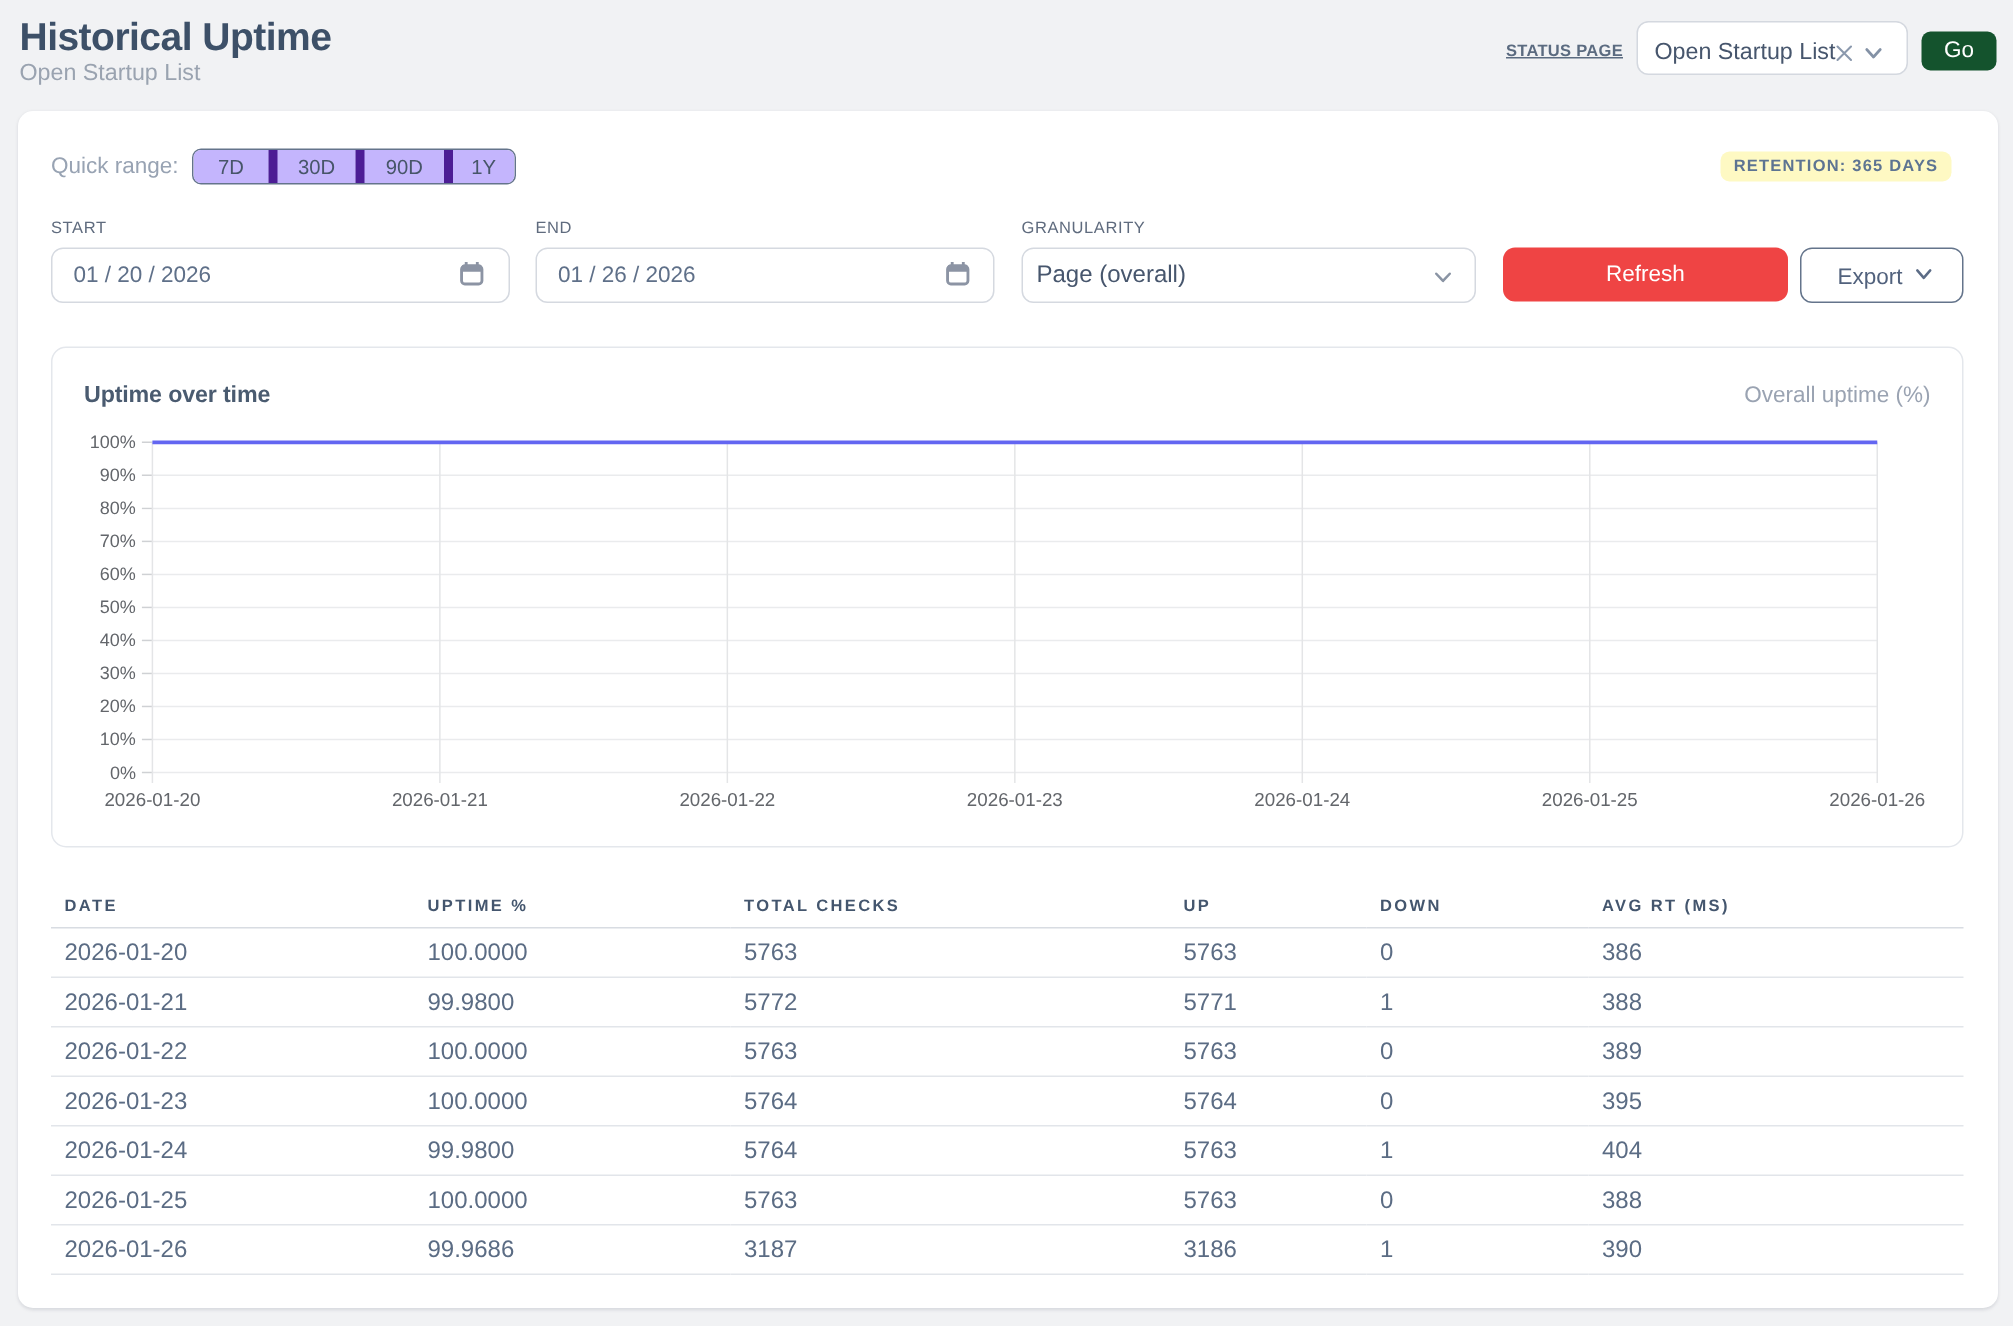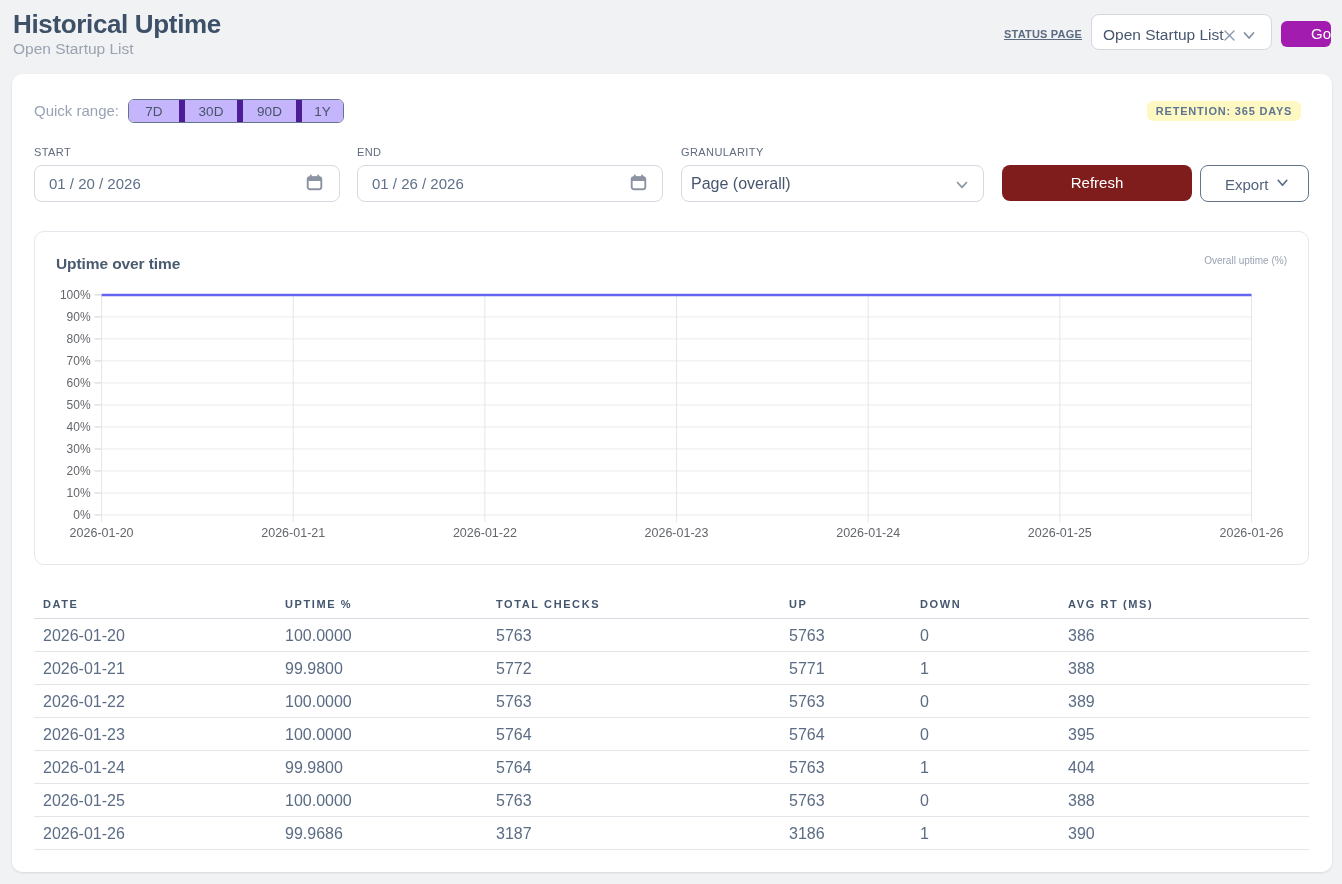--- a/index.html
+++ b/index.html
@@ -7,42 +7,42 @@
   html,body { width:1342px; height:884px; }
   body { font-family:"Liberation Sans", sans-serif; background:#f1f2f4; position:relative; overflow:hidden; }
   .abs { position:absolute; }
 
   h1.title { left:13px; top:11px; font-size:26px; font-weight:700; color:#3d5068; letter-spacing:-0.35px; line-height:1; }
   .subtitle { left:13px; top:41px; font-size:15.5px; color:#9aa3b0; line-height:1; }
 
   .sp-label { top:29px; right:260px; font-size:11px; font-weight:600; letter-spacing:0.2px; color:#5b6b80; line-height:1;text-decoration:underline; }
   .sp-select { left:1091px; top:14px; width:181px; height:36px; background:#fff; border:1px solid #d4d8df; border-radius:8px; }
   .sp-text { left:1103px; top:27px; font-size:15.5px; color:#47566d; line-height:1; }
-  .go-btn { left:1281px; top:21px; width:50px; height:26px; background:#a21caf; border-radius:6px; color:#fff; font-size:15px; text-align:right; line-height:26px; }
+  .go-btn { left:1281px; top:21px; width:50px; height:26px; background:#14532d; border-radius:6px; color:#fff; font-size:15px; text-align:center; line-height:26px; }
 
   .card { left:12px; top:74px; width:1320px; height:798px; background:#fff; border-radius:10px; box-shadow:0 1px 3px rgba(23,32,55,.07), 0 1px 2px rgba(23,32,55,.05); }
 
   .qr-label { left:34px; top:102px; font-size:15px; color:#98a3b3; }
   .qr-group { left:128px; top:99px; height:24px; display:flex; border:1px solid #64748b; border-radius:6px; overflow:hidden; }
   .qr-btn { height:100%; font-size:13.5px; color:#475569; display:flex; align-items:center; justify-content:center; background:#c4b5fd; }
   .qr-btn + .qr-btn { border-left:6px solid #4c1d95; }
 
   .badge { left:1147px; top:101px; width:154px; height:20px; background:#fef9c3; border-radius:6px; font-size:11px; font-weight:600; letter-spacing:0.8px; color:#5d7492; text-align:center; line-height:20px; }
 
   .fld-label { font-size:11px; font-weight:500; letter-spacing:0.4px; color:#5f6b7e; top:146px; }
   .inp { top:165px; height:37px; background:#fff; border:1px solid #d5d9e0; border-radius:8px; }
   .inp-text { top:176px; font-size:15px; color:#5f7089; line-height:1; }
 
-  .refresh-btn { left:1002px; top:165px; width:190px; height:36px; background:#7f1d1d; border-radius:8px; color:#fff; font-size:15px; text-align:center; line-height:36px; }
+  .refresh-btn { left:1002px; top:165px; width:190px; height:36px; background:#ef4444; border-radius:8px; color:#fff; font-size:15px; text-align:center; line-height:36px; }
   .export-btn { left:1200px; top:165px; width:109px; height:37px; background:#fff; border:1px solid #64748b; border-radius:8px; }
   .export-text { left:1225px; top:177px; font-size:15px; color:#52627d; line-height:1; }
 
   .chart-card { left:34px; top:231px; width:1275px; height:334px; background:#fff; border:1px solid #e4e7ec; border-radius:10px; }
   .chart-title { left:56px; top:256px; font-size:15.5px; font-weight:700; color:#4a5b70; letter-spacing:-0.1px; line-height:1; }
-  .chart-right { top:256px; right:55px; font-size:10px; color:#9aa3b2; line-height:1; }
+  .chart-right { top:256px; right:55px; font-size:15px; color:#9aa3b2; line-height:1; }
 
   table.data { position:absolute; left:34px; top:590px; width:1275px; border-collapse:collapse; table-layout:fixed; }
   table.data th { font-size:11px; font-weight:700; letter-spacing:1.6px; color:#44566e; text-align:left; padding:0 0 0 9px; height:28px; border-bottom:1px solid #d8dce2; }
   table.data td { font-size:16px; color:#5b6c84; text-align:left; padding:3px 0 0 9px; height:33px; border-bottom:1px solid #e2e5ea; }
 </style>
 </head>
 <body>
   <h1 class="abs title">Historical Uptime</h1>
   <div class="abs subtitle">Open Startup List</div>
 

